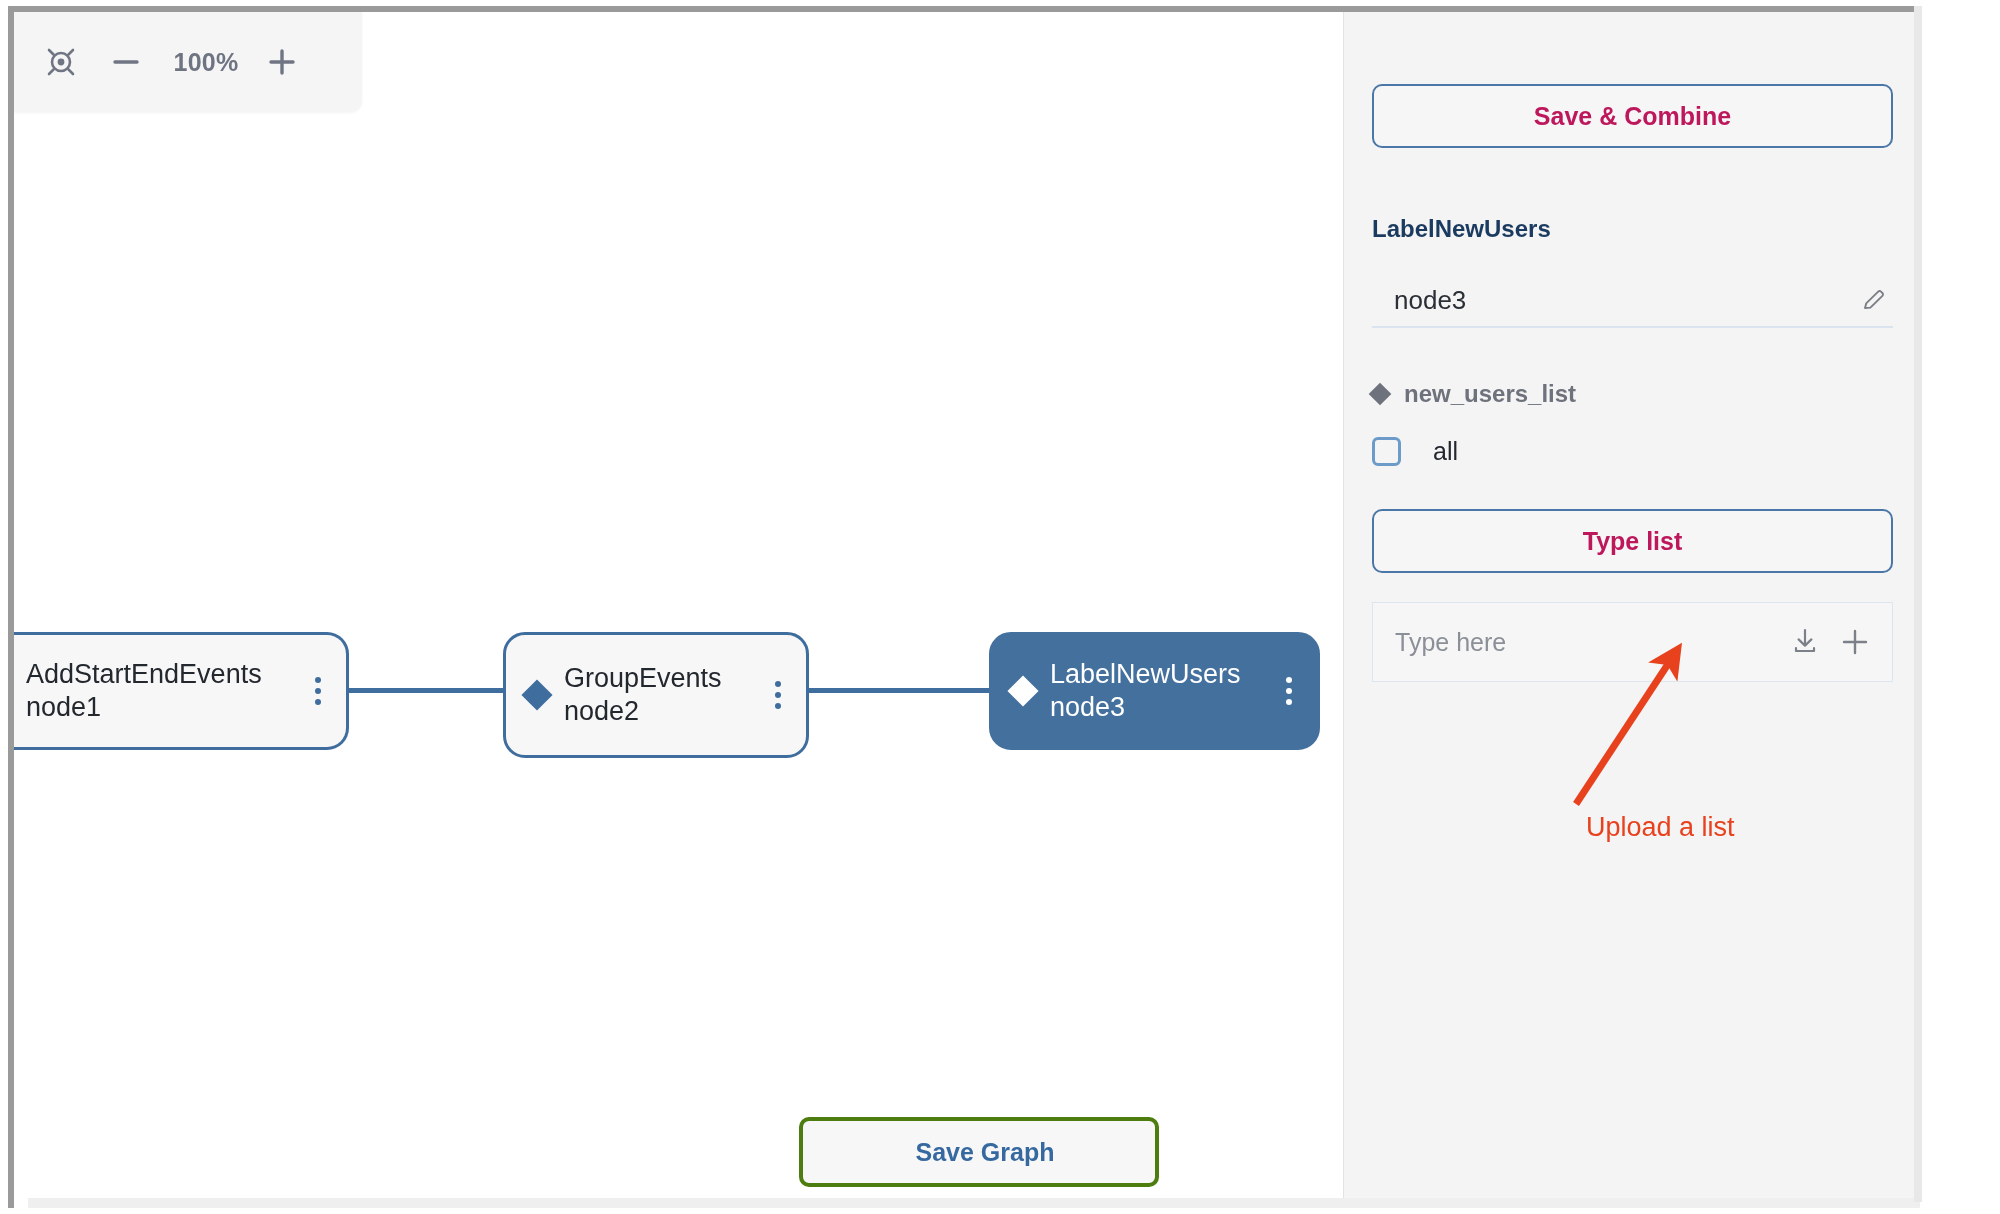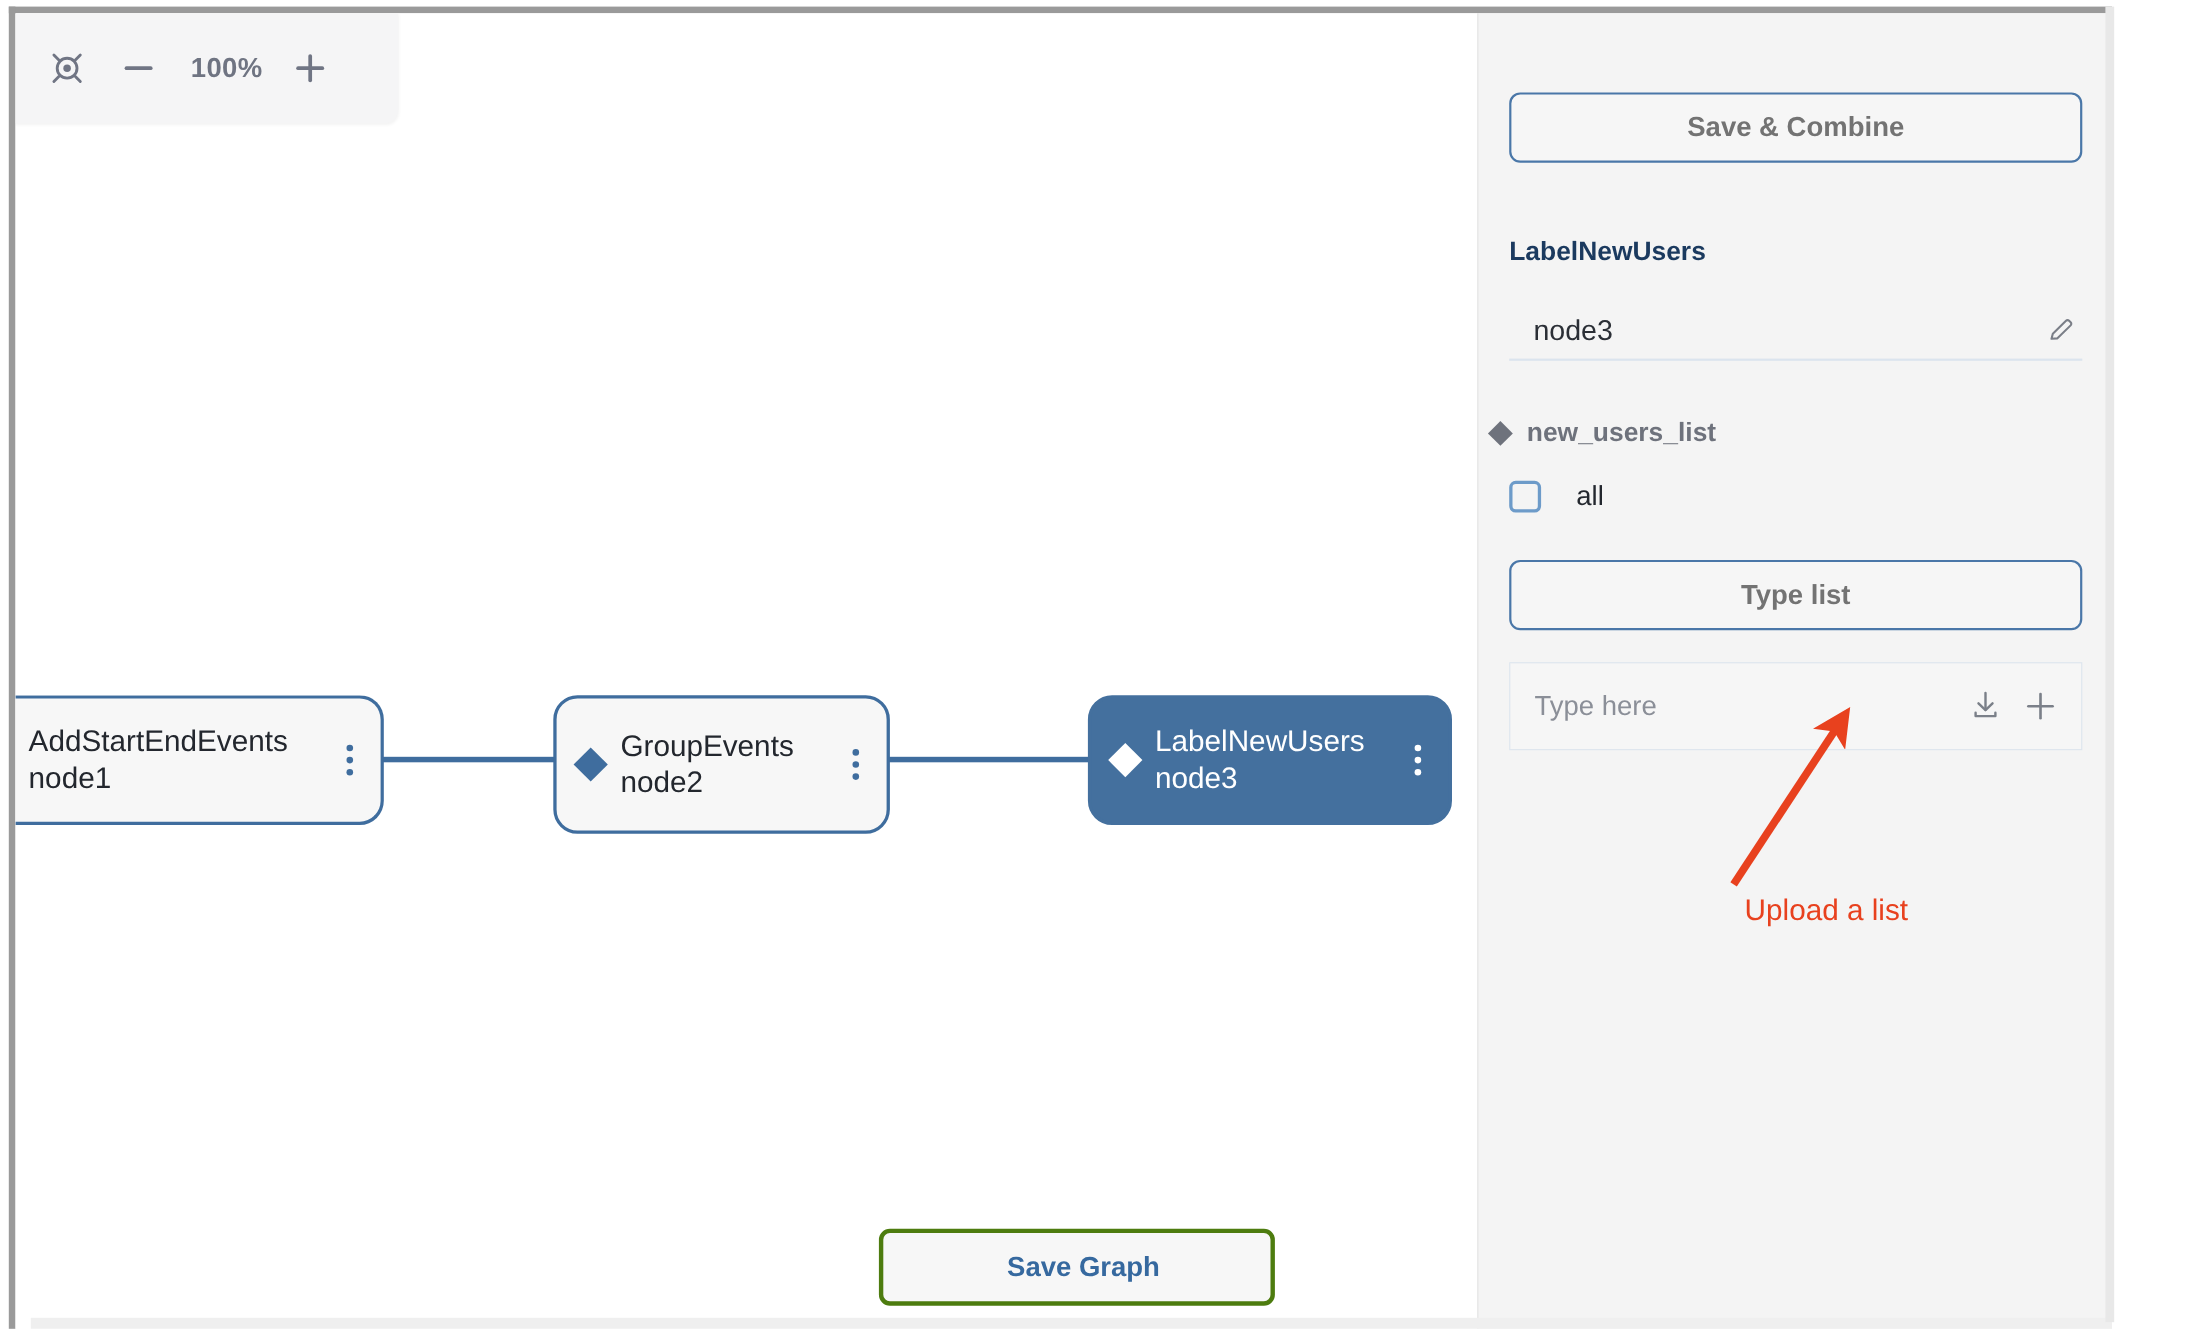--- a/index.html
+++ b/index.html
@@ -226,21 +226,21 @@
     padding: 0 28px;
   }
   .panel-btn {
     position: absolute;
     left: 28px;
     width: 521px;
     height: 64px;
     border: 2px solid #4a77a8;
     border-radius: 10px;
     background: #f6f6f6;
-    color: #737373;
+    color: #be185d;
     font-size: 25px;
     font-weight: bold;
     display: flex;
     align-items: center;
     justify-content: center;
     cursor: pointer;
     box-sizing: border-box;
   }
   #save-combine-btn { top: 72px; }
   #clear-list-btn { top: 497px; }
@@ -277,21 +277,21 @@
     color: #7b7f88;
     margin-right: 4px;
     cursor: pointer;
     display: flex;
     align-items: center;
     justify-content: center;
   }
 
   .param-row {
     position: absolute;
-    left: 12px;
+    left: 28px;
     top: 368px;
     display: flex;
     align-items: center;
   }
   .param-diamond {
     width: 16px;
     height: 16px;
     background: #6e727c;
     transform: rotate(45deg);
     margin-right: 16px;

